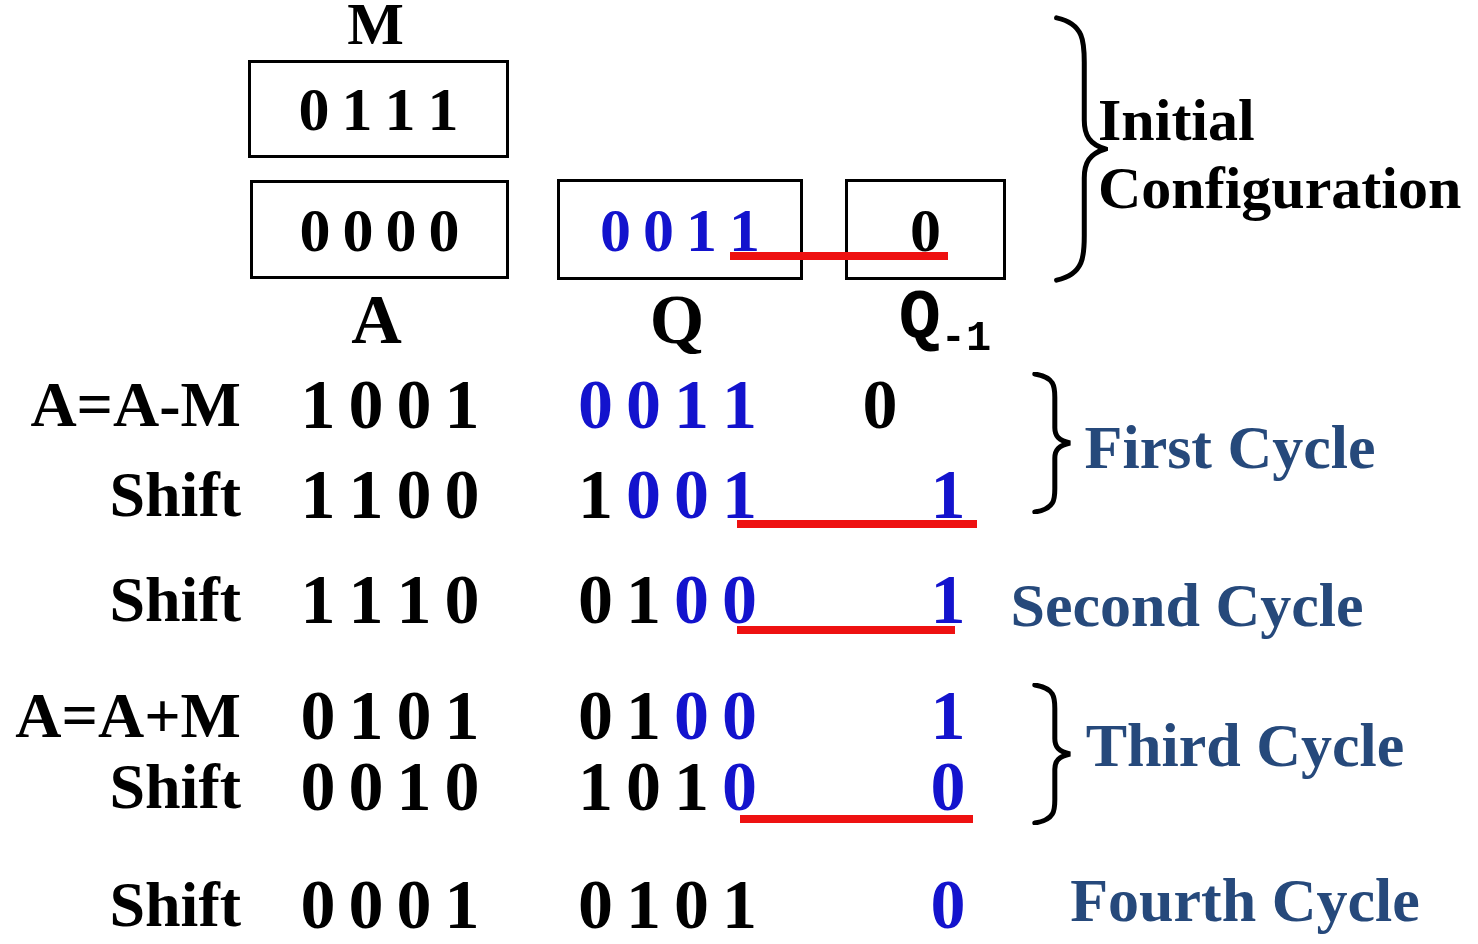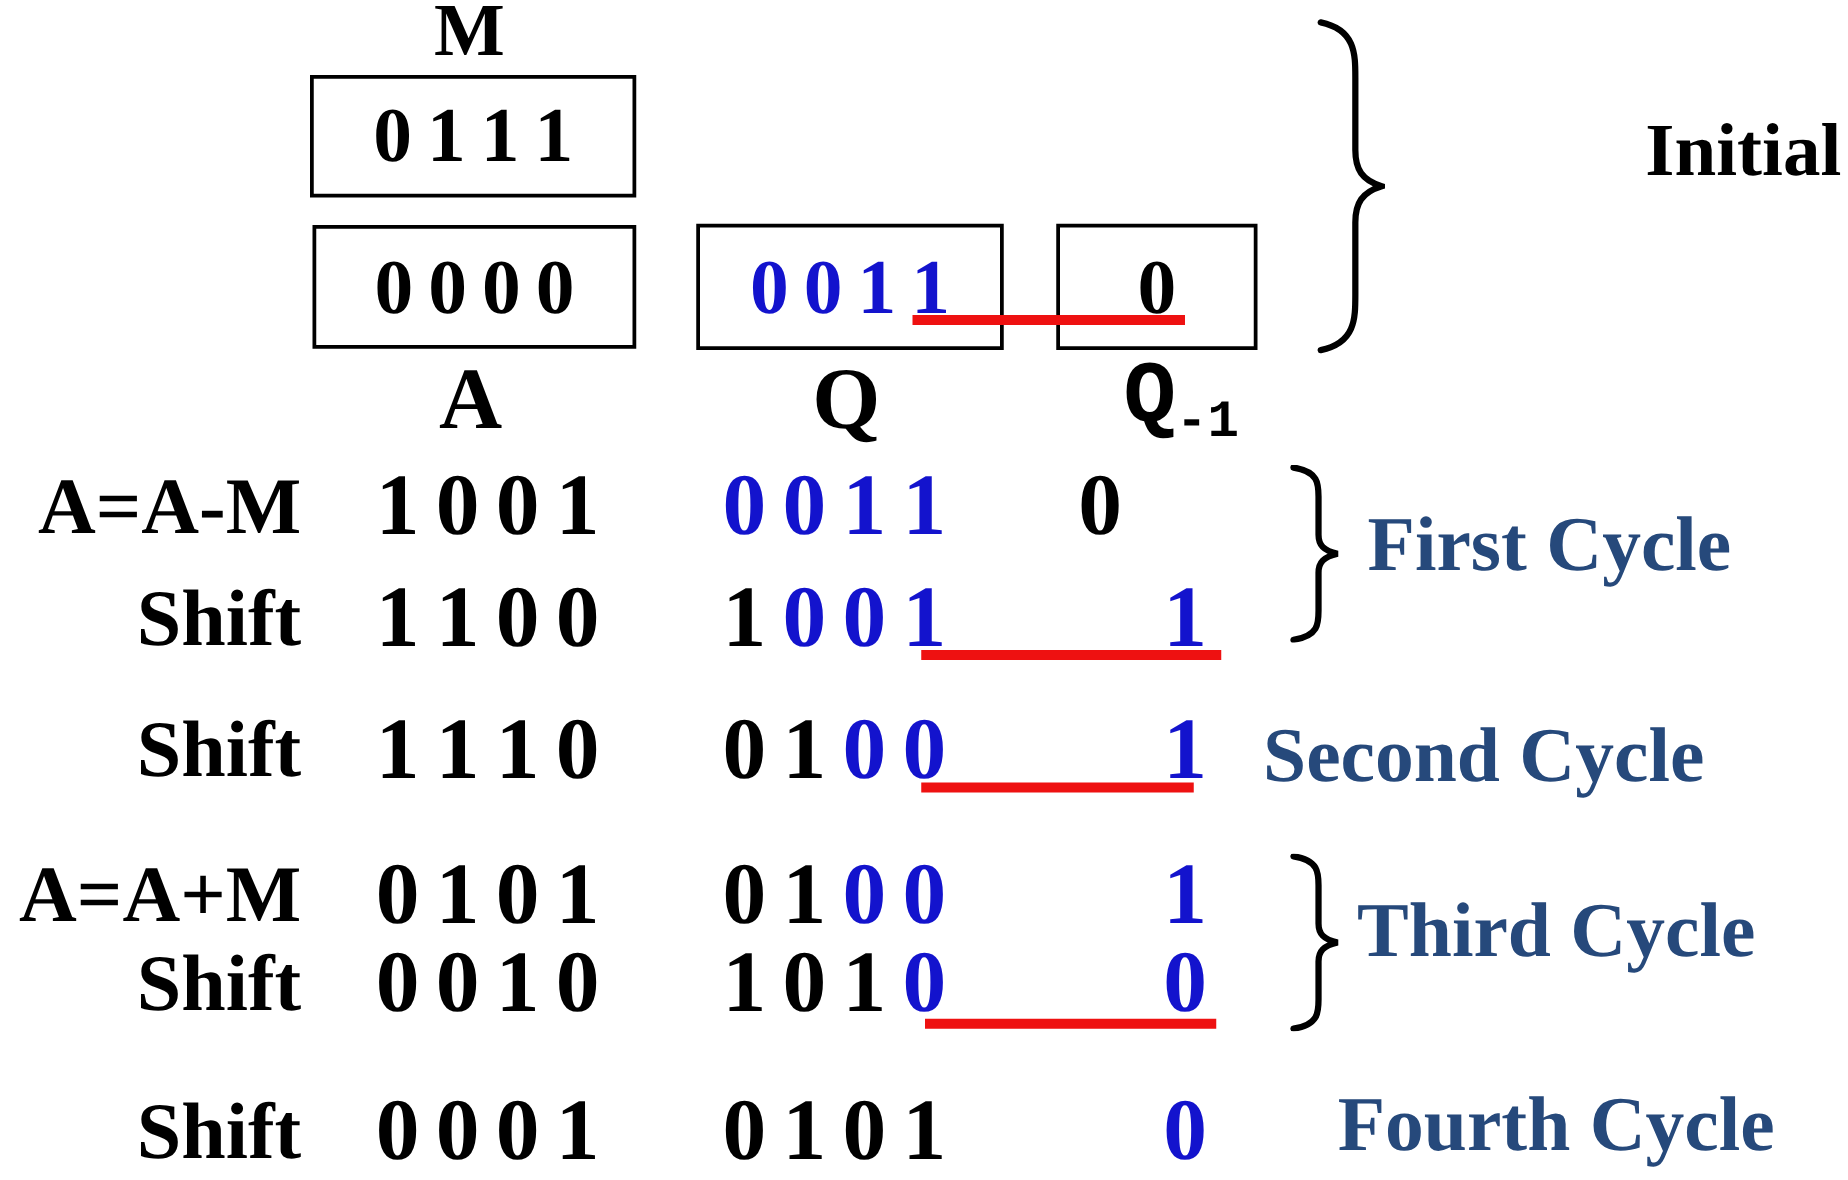--- a/index.html
+++ b/index.html
@@ -31,21 +31,21 @@
   .bits-q1-first{left:780px;width:200px;justify-content:center;}
   .redline{position:absolute;height:8px;background:var(--red,#ee1111);z-index:6;}
   .hdr{position:absolute;top:283px;height:74px;line-height:74px;text-align:center;font-size:70px;}
   .sub{font-size:0.60em;vertical-align:-0.28em;letter-spacing:0;}
   .cycle{
     position:absolute;height:74px;line-height:74px;text-align:center;
     font-size:62px;color:var(--navy,#26497b);white-space:nowrap;
   }
   .initcfg{
     position:absolute;left:1098px;top:86px;width:375px;
-    text-align:right;font-size:60px;line-height:68px;color:#000;
+    text-align:left;font-size:60px;line-height:68px;color:#000;
   }
   .brace{position:absolute;}
   .brace svg{display:block;width:100%;height:100%;}
   #m-label{left:248px;top:-8px;width:255px;text-align:center;font-size:60px;height:64px;line-height:64px;}
 </style>
 </head>
 <body>
 
 <div id="stage">
 
@@ -86,20 +86,21 @@
   <div class="hdr" style="left:557px;width:240px;">Q</div>
   <div class="hdr" style="left:845px;width:200px;font-family:Liberation Mono, monospace;"><span>Q</span><span class="sub">-1</span></div>
 
   <div class="brace" style="left:1050px;top:14px;width:58px;height:270px;">
     <svg viewBox="0 0 44 280" preserveAspectRatio="none">
       <path d="M 5,4 C 26,10 26,30 26,50 L 26,110 C 26,126 30,135 42,140 C 30,145 26,154 26,170 L 26,230 C 26,250 26,270 5,276" fill="none" stroke="#000" stroke-width="5" stroke-linecap="round" vector-effect="non-scaling-stroke"></path>
     </svg>
   </div>
   <div class="initcfg">
     <div>Initial</div>
+    <div>Configuration</div>
   </div>
 
   <div class="rowline" style="left:0;top:368px;width:1060px;">
     <div class="op">A=A-M</div>
     <span class="bits bits-lg bits-a">
         <span class="digit digit-black">1</span>
         <span class="digit digit-black">0</span>
         <span class="digit digit-black">0</span>
         <span class="digit digit-black">1</span>
       </span>
@@ -208,21 +209,21 @@
     <span class="bits bits-lg bits-q1">
         <span class="digit digit-blue">0</span>
       </span>
   </div>
 
   <div class="brace" style="left:1030px;top:372px;width:42px;height:142px;">
     <svg viewBox="0 0 44 280" preserveAspectRatio="none">
       <path d="M 5,4 C 26,10 26,30 26,50 L 26,110 C 26,126 30,135 42,140 C 30,145 26,154 26,170 L 26,230 C 26,250 26,270 5,276" fill="none" stroke="#000" stroke-width="5" stroke-linecap="round" vector-effect="non-scaling-stroke"></path>
     </svg>
   </div>
-  <div class="cycle" style="left:1075px;top:399px;width:310px;text-align:right;">First Cycle</div>
+  <div class="cycle" style="left:1075px;top:410px;width:310px;">First Cycle</div>
 
   <div class="cycle" style="left:1002px;top:568px;width:370px;">Second Cycle</div>
 
   <div class="brace" style="left:1030px;top:683px;width:42px;height:142px;">
     <svg viewBox="0 0 44 280" preserveAspectRatio="none">
       <path d="M 5,4 C 26,10 26,30 26,50 L 26,110 C 26,126 30,135 42,140 C 30,145 26,154 26,170 L 26,230 C 26,250 26,270 5,276" fill="none" stroke="#000" stroke-width="5" stroke-linecap="round" vector-effect="non-scaling-stroke"></path>
     </svg>
   </div>
   <div class="cycle" style="left:1080px;top:708px;width:330px;text-align:center;">Third Cycle</div>
 

